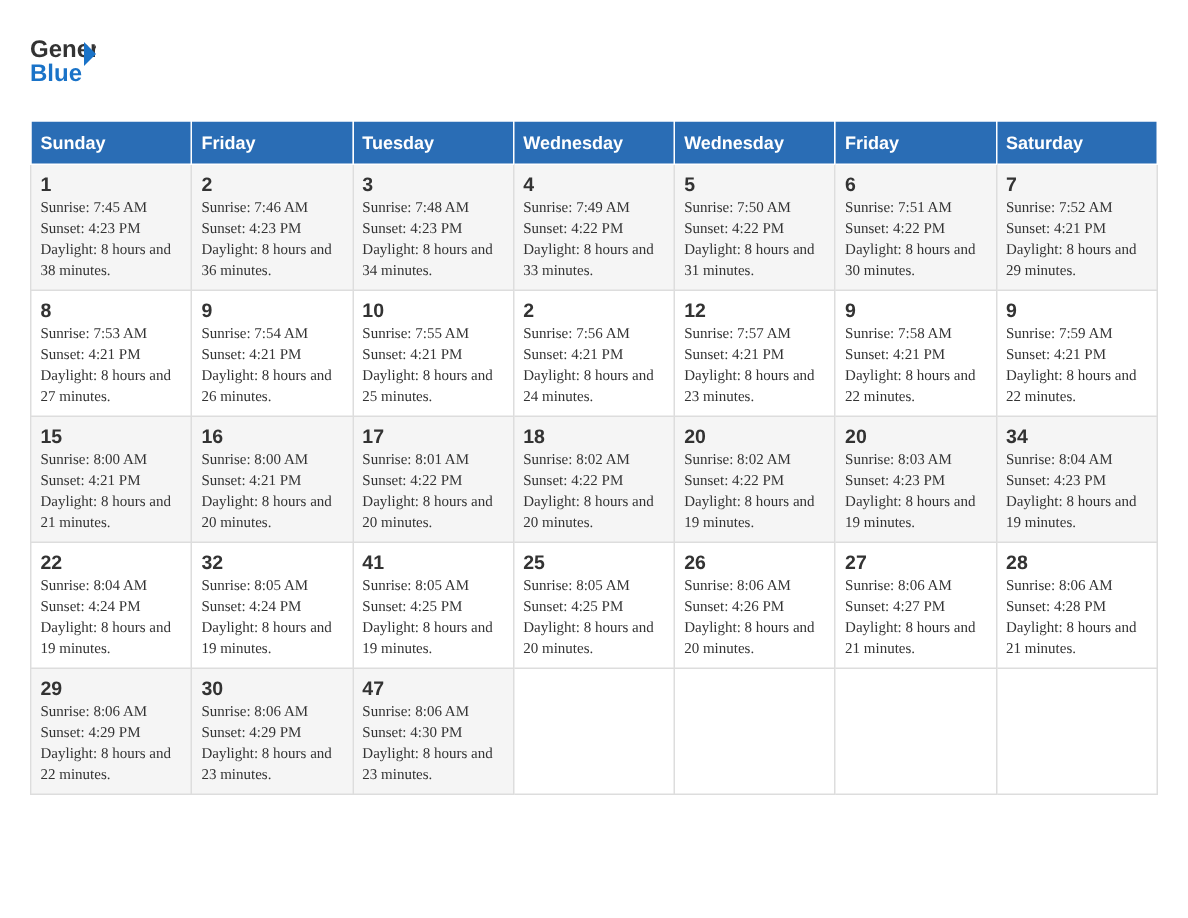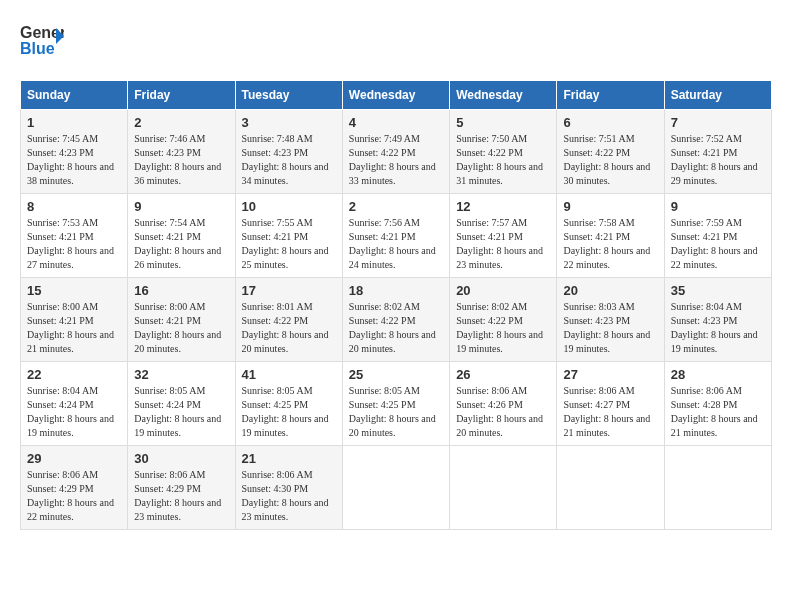--- a/index.html
+++ b/index.html
@@ -275,21 +275,21 @@
         </td>
         <td>
           <span class="day-num">20</span>
         <div class="day-info">
           Sunrise: 8:03 AM<br>
           Sunset: 4:23 PM<br>
           Daylight: 8 hours and 19 minutes.
         </div>
         </td>
         <td>
-          <span class="day-num">35</span>
+          <span class="day-num">34</span>
         <div class="day-info">
           Sunrise: 8:04 AM<br>
           Sunset: 4:23 PM<br>
           Daylight: 8 hours and 19 minutes.
         </div>
         </td>
       </tr>
       <tr>
         <td>
           <span class="day-num">22</span>
@@ -359,21 +359,21 @@
         </td>
         <td>
           <span class="day-num">30</span>
         <div class="day-info">
           Sunrise: 8:06 AM<br>
           Sunset: 4:29 PM<br>
           Daylight: 8 hours and 23 minutes.
         </div>
         </td>
         <td>
-          <span class="day-num">21</span>
+          <span class="day-num">47</span>
         <div class="day-info">
           Sunrise: 8:06 AM<br>
           Sunset: 4:30 PM<br>
           Daylight: 8 hours and 23 minutes.
         </div>
         </td>
         <td class="empty-cell"></td>
         <td class="empty-cell"></td>
         <td class="empty-cell"></td>
         <td class="empty-cell"></td>

